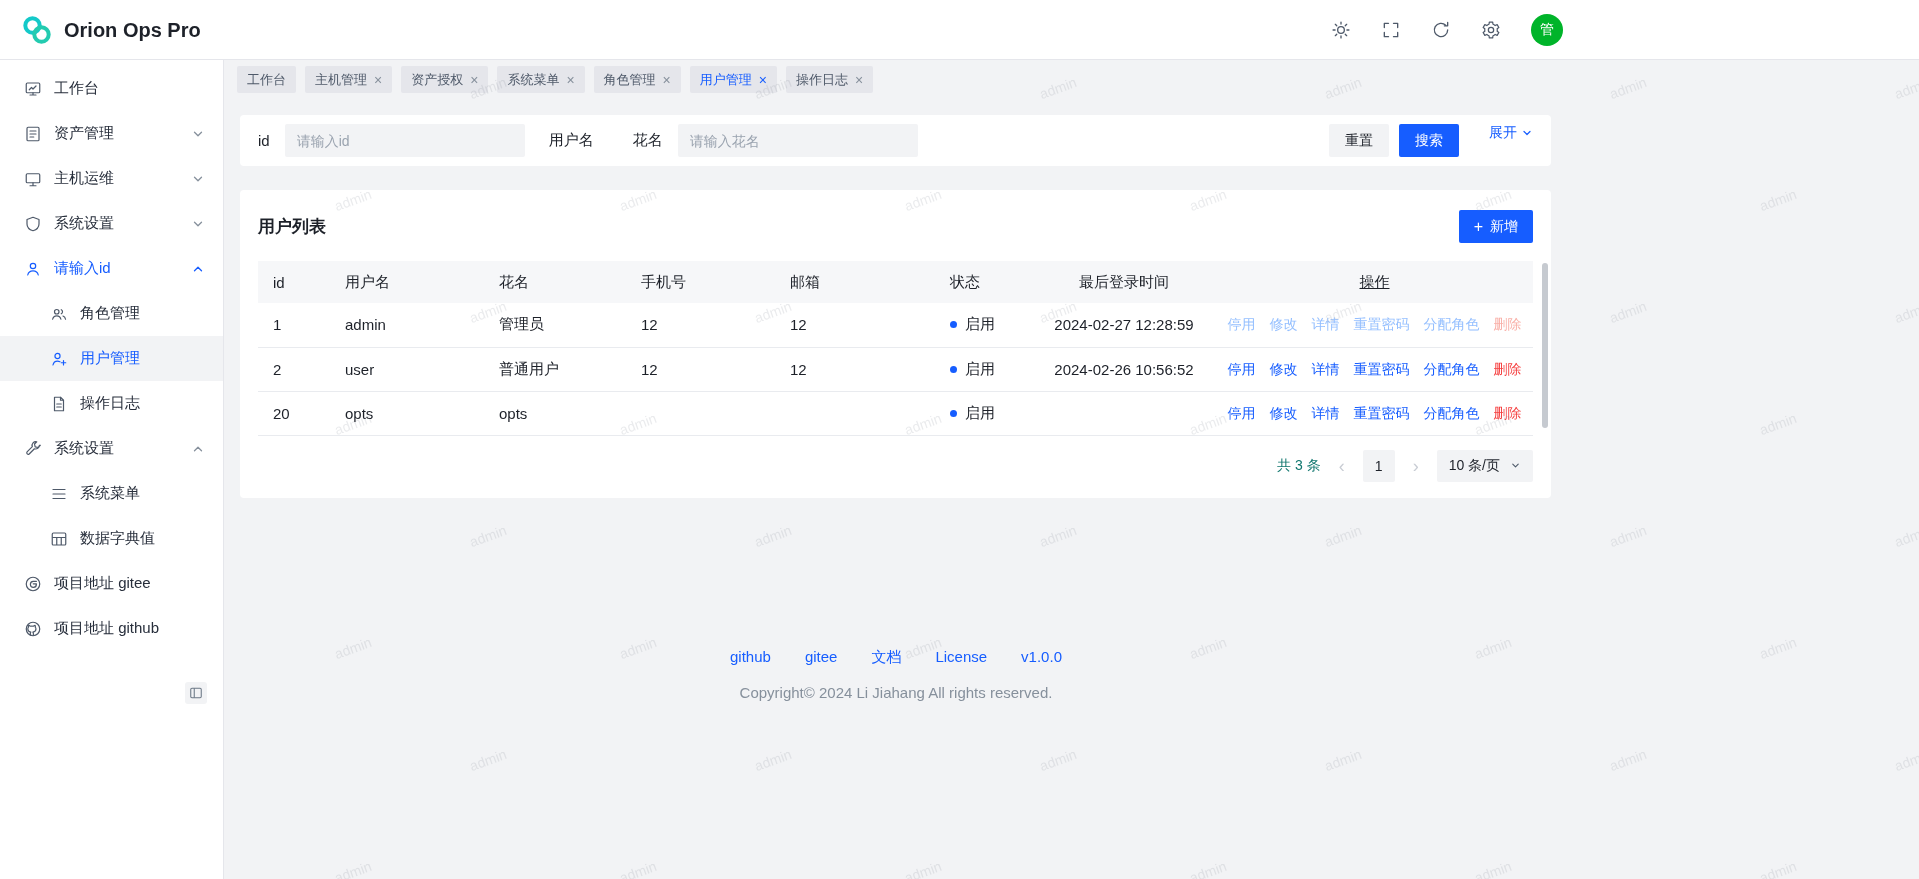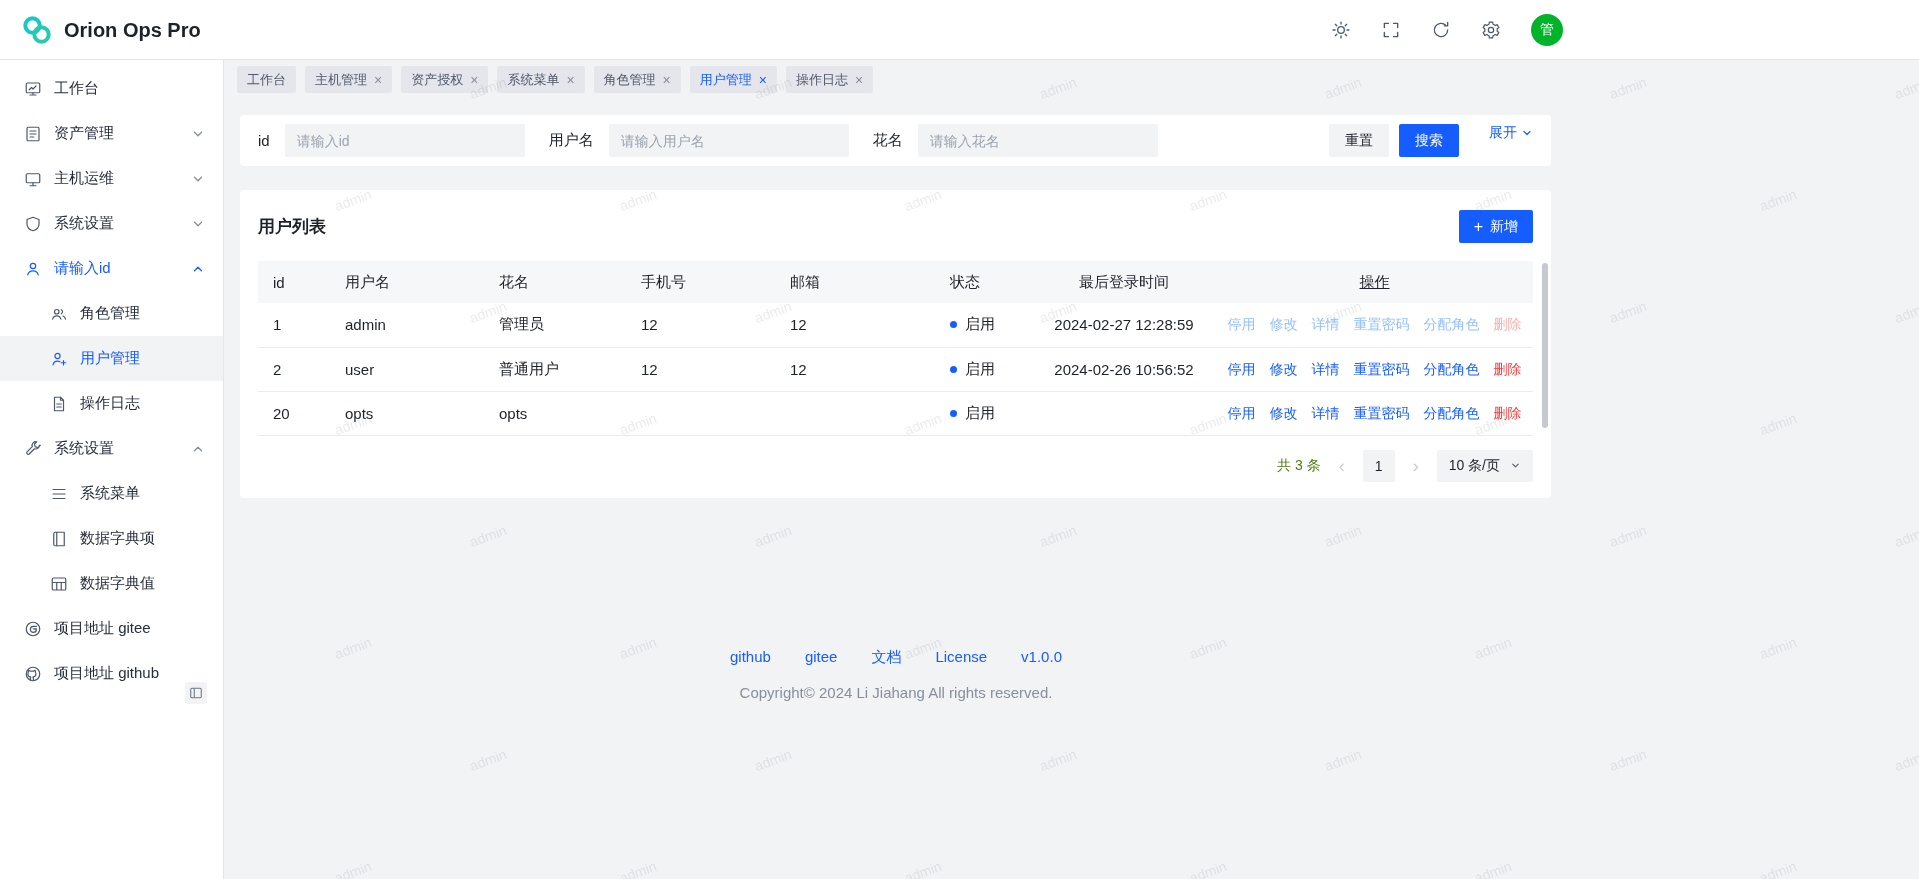--- a/index.html
+++ b/index.html
@@ -82,21 +82,21 @@
   .acts { display:inline-flex; gap:14px; align-items:center; }
   .act { font-size:14px; color:#165dff; cursor:pointer; text-decoration:none; white-space:nowrap; }
   .act.danger { color:#f53f3f; }
   tr.dim .act { color:#94bfff; }
   tr.dim .act.danger { color:#f9b0a8; }
 
   .fake-scrollbar { position:absolute; right:3px; top:73px; width:6px; height:165px;
     background:#c6cad0; border-radius:3px; cursor:pointer; }
 
   .pagination { margin-top:14px; display:flex; align-items:center; justify-content:flex-end; gap:14px; }
-  .pg-total { font-size:14px; color:#4d7c0f; }
+  .pg-total { font-size:14px; color:#0f766e; }
   .pg-arrow { font-size:18px; color:#c9cdd4; line-height:1; padding:0 4px; cursor:pointer; user-select:none; }
   .pg-page { min-width:32px; height:32px; background:#f2f3f5; border-radius:2px; display:flex;
     align-items:center; justify-content:center; font-size:14px; color:#1d2129; cursor:pointer; }
   .pg-size { height:32px; background:#f2f3f5; border-radius:2px; display:inline-flex; align-items:center;
     gap:10px; padding:0 12px; font-size:14px; color:#1d2129; cursor:pointer; }
   .pg-size svg { width:11px; height:11px; color:#4e5969; }
 
   
   .page-footer { width:1344px; margin-top:150px; text-align:center; }
   .footer-links { display:flex; justify-content:center; gap:34px; }
@@ -273,29 +273,20 @@
 
     <div class="submenu-item">
       <span class="micon">
         <svg viewBox="0 0 24 24" fill="none" stroke="currentColor" stroke-width="1.6" stroke-linecap="round">
             <path d="M4 6h16M4 12h16M4 18h16"></path>
           </svg>
       </span>
       <span class="mlabel">系统菜单</span>
     </div>
 
-    <div class="submenu-item">
-      <span class="micon">
-        <svg viewBox="0 0 24 24" fill="none" stroke="currentColor" stroke-width="1.6" stroke-linecap="round" stroke-linejoin="round">
-          <path d="M5 5a2 2 0 0 1 2-2h12v18H7a2 2 0 0 1-2-2z"></path>
-            <path d="M9 3v18"></path>
-        </svg>
-      </span>
-      <span class="mlabel">数据字典项</span>
-    </div>
 
     <div class="submenu-item">
       <span class="micon">
         <svg viewBox="0 0 24 24" fill="none" stroke="currentColor" stroke-width="1.6" stroke-linejoin="round">
           <rect x="3" y="4" width="18" height="16" rx="1.5"></rect>
             <path d="M3 10h18M9 10v10M15 10v10"></path>
         </svg>
       </span>
       <span class="mlabel">数据字典值</span>
     </div>
@@ -360,21 +351,20 @@
       </div>
     </div>
 
     <section class="card filter-card">
       <div class="fgroup">
         <span class="flabel">id</span>
         <input class="finput" type="text" placeholder="请输入id" style="">
       </div>
       <div class="fgroup">
         <span class="flabel">用户名</span>
-        <input class="finput" type="text" placeholder="请输入用户名" style="">
       </div>
       <div class="fgroup">
         <span class="flabel">花名</span>
         <input class="finput" type="text" placeholder="请输入花名" style="">
       </div>
       <div class="fbuttons">
         <button class="btn btn-default">重置</button>
         <button class="btn btn-primary">搜索</button>
         <span class="expand-link">
           <span>展开</span>

